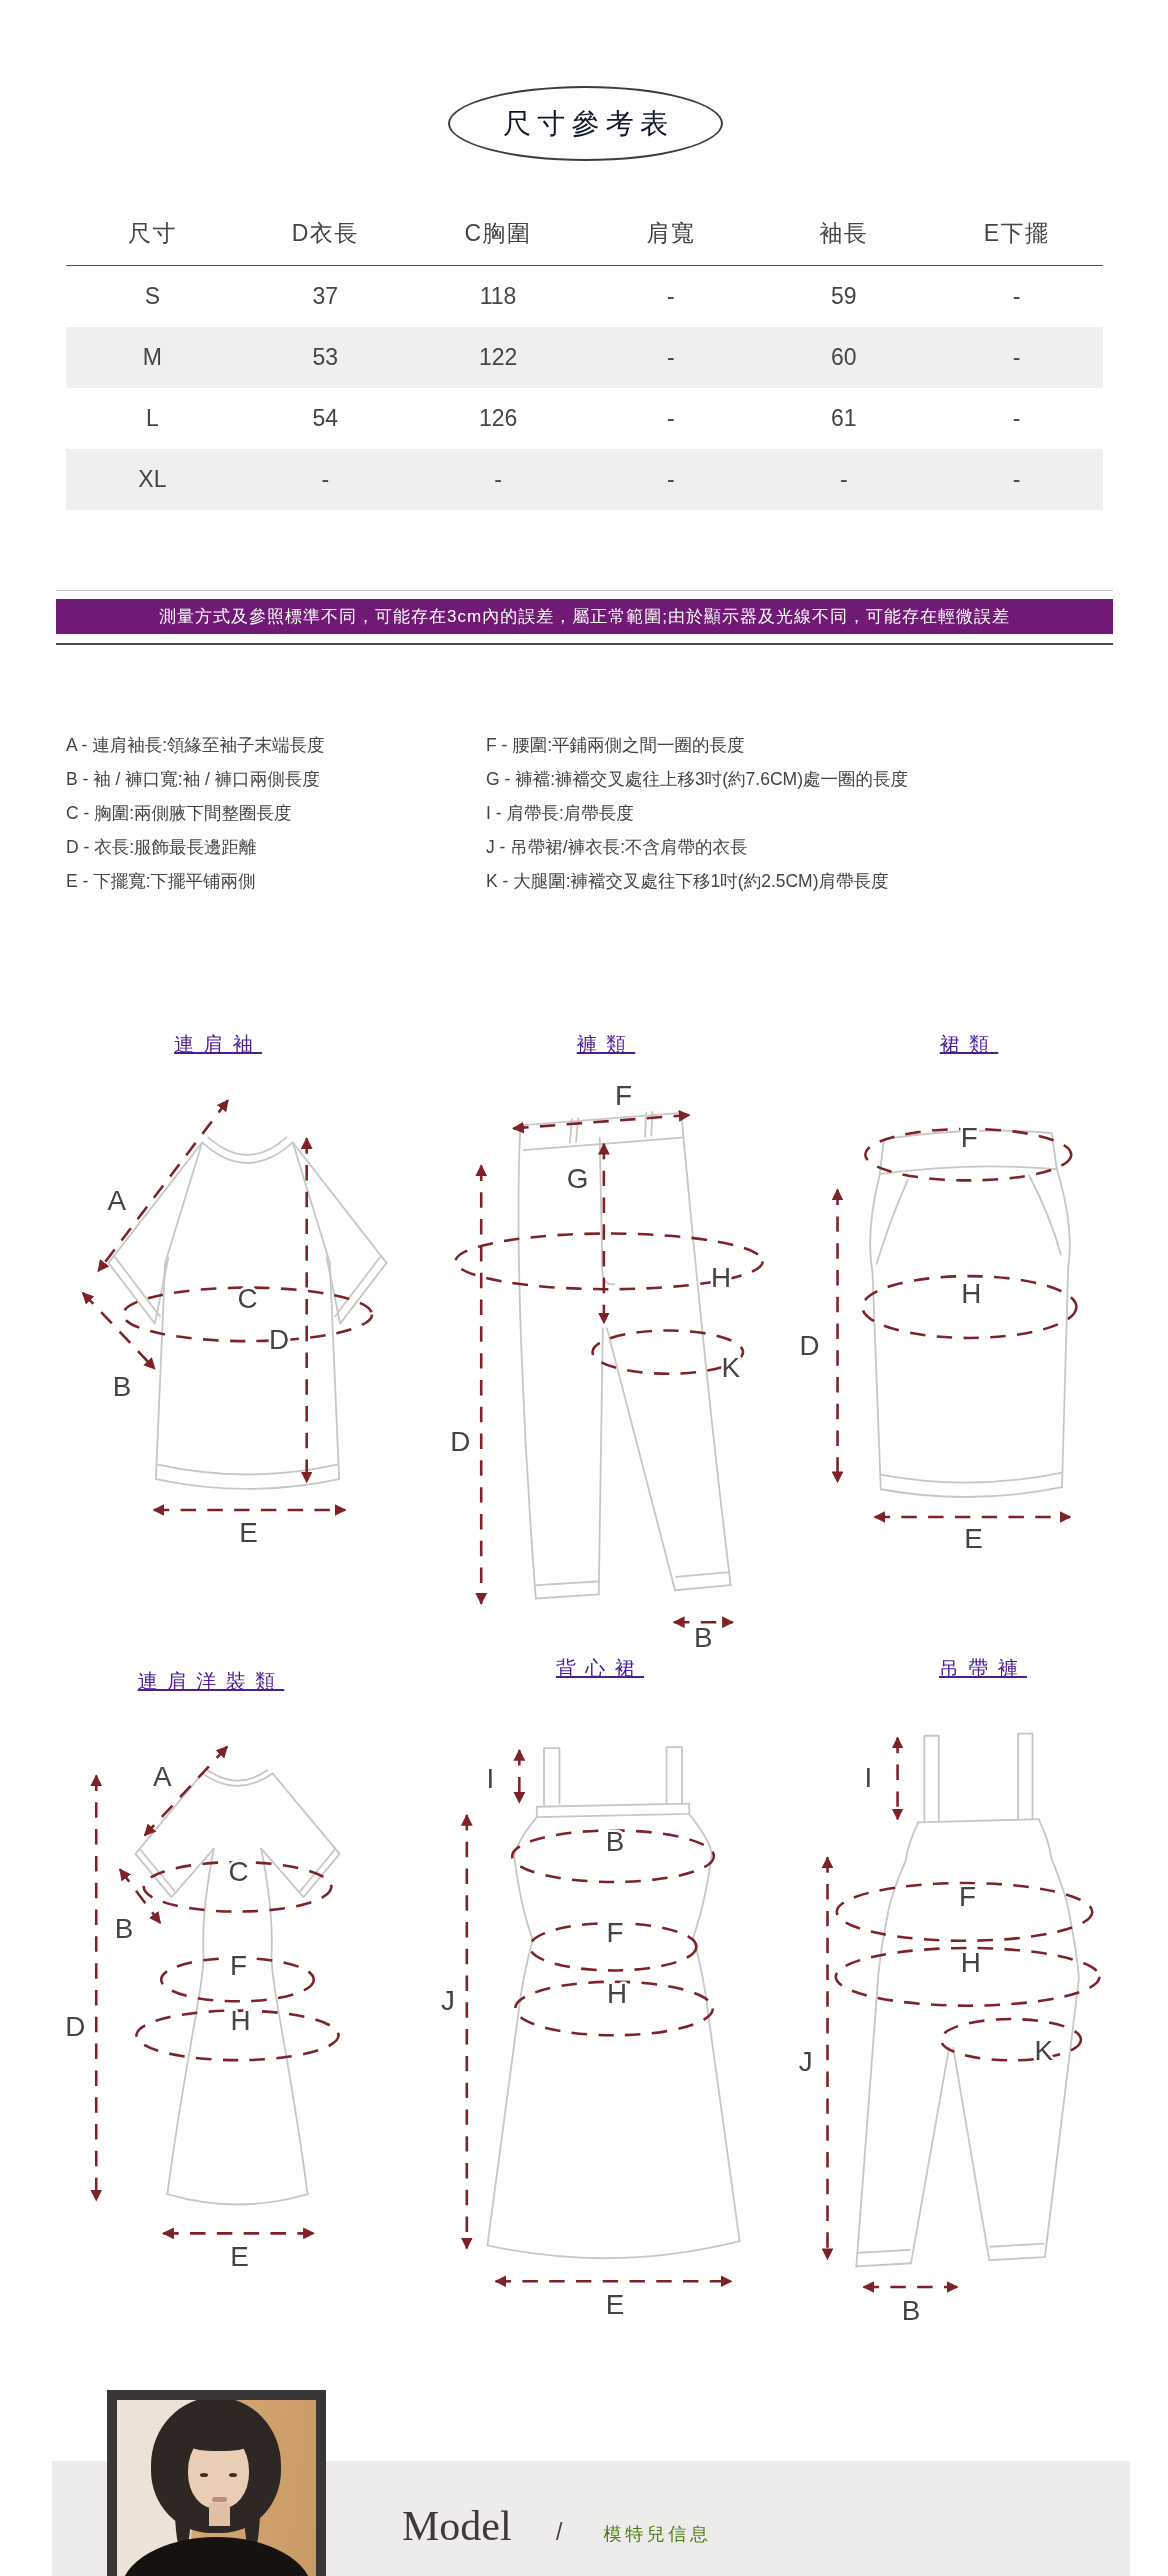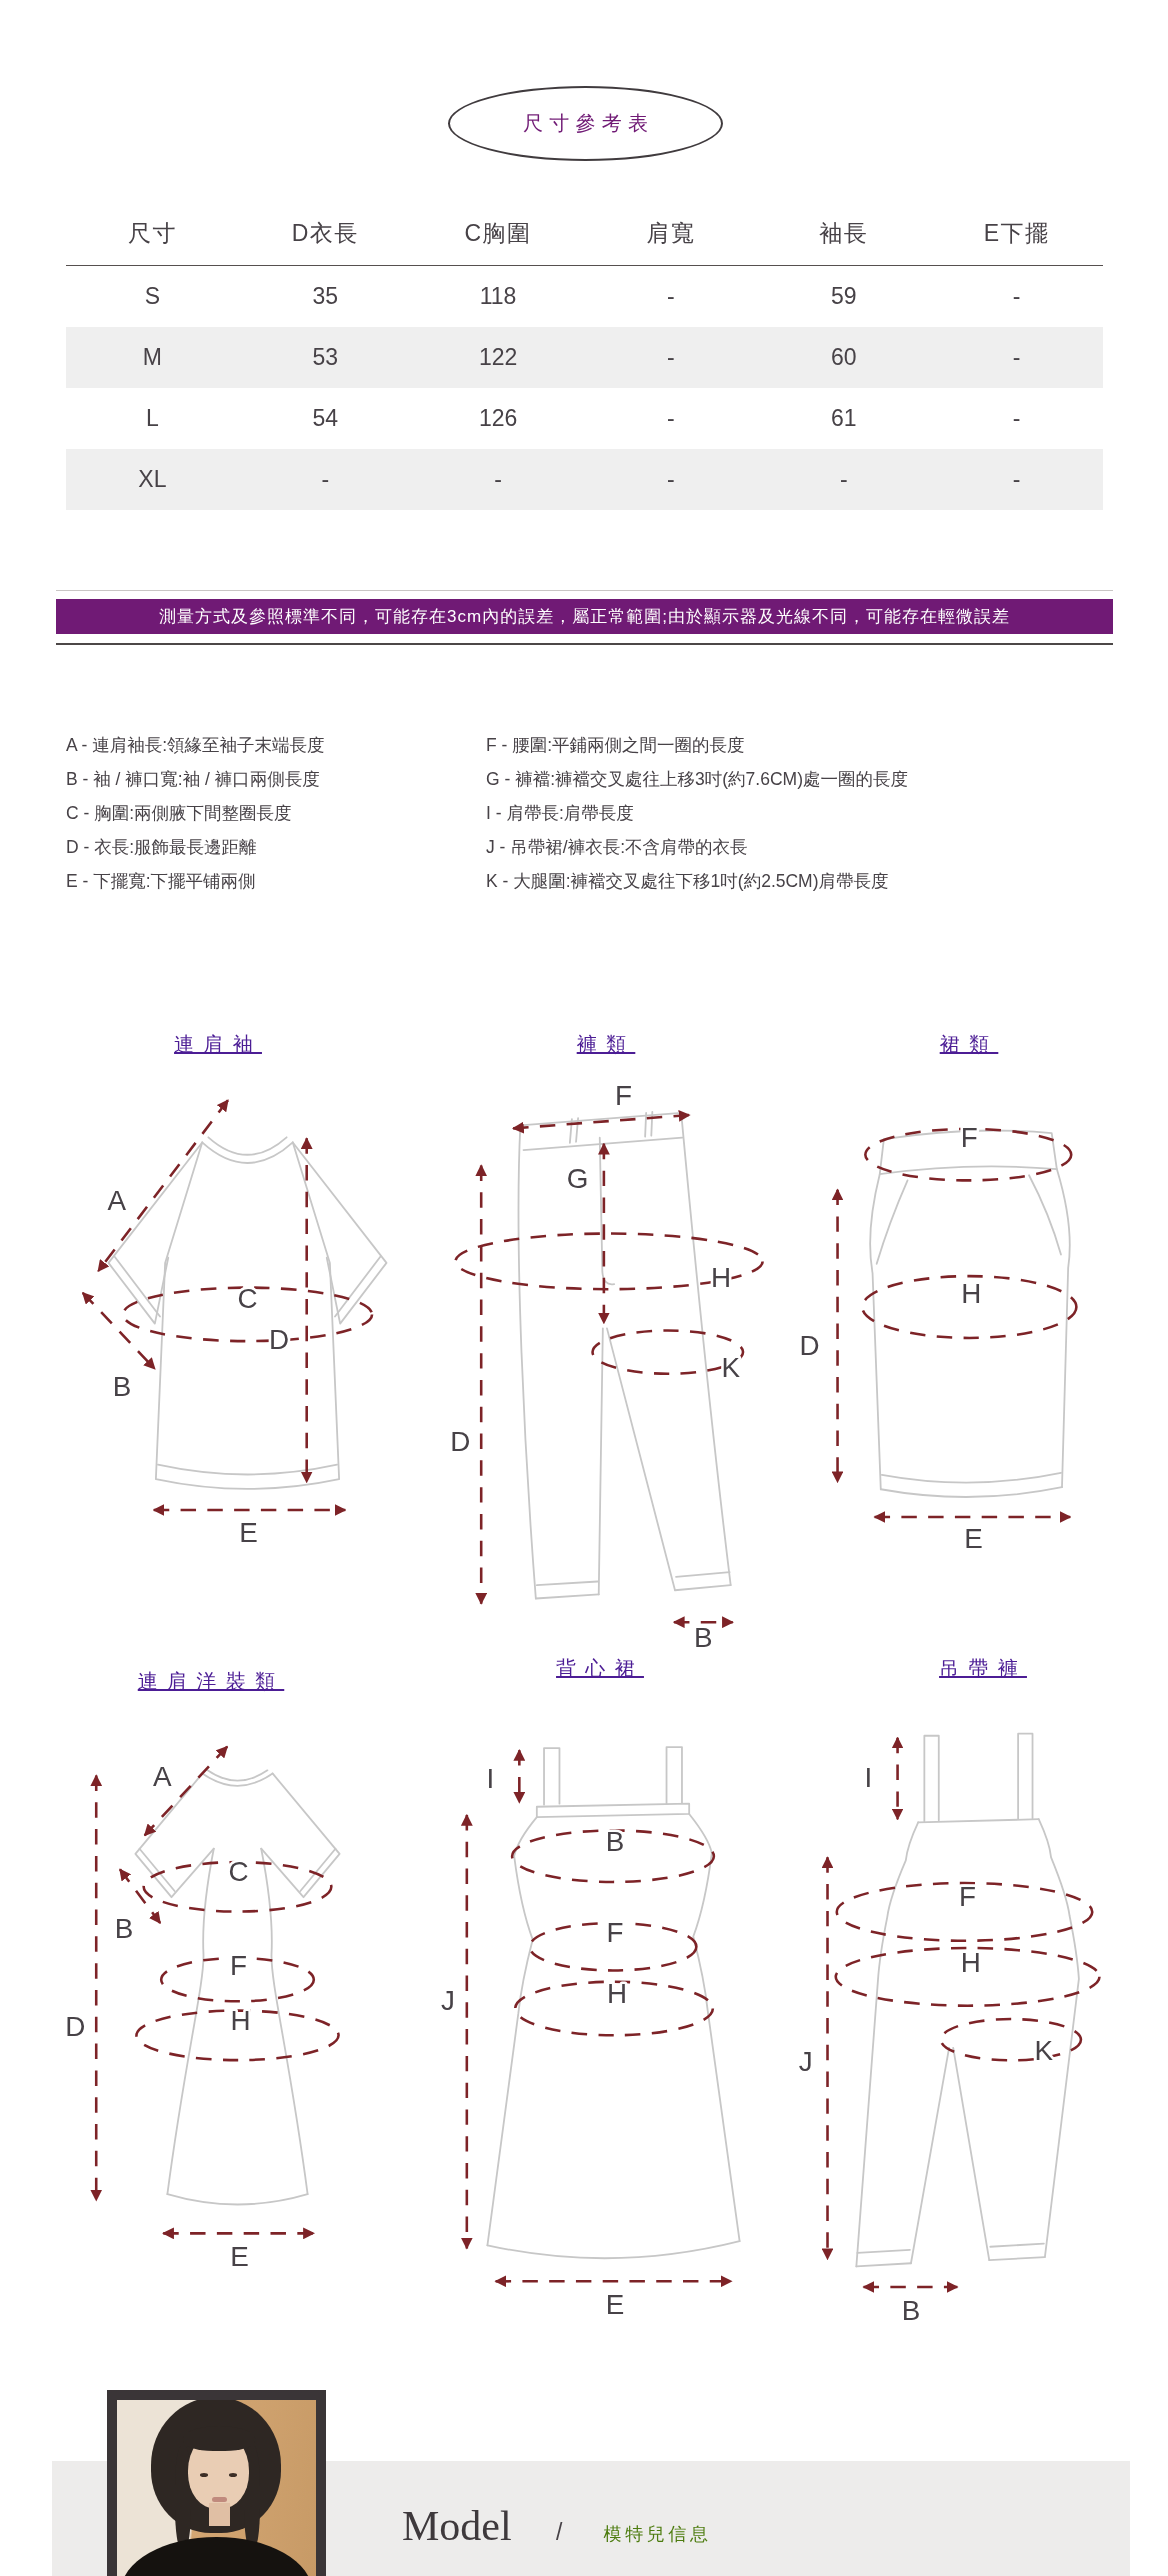--- a/index.html
+++ b/index.html
@@ -2,22 +2,22 @@
 <html style="font-size:8.2px"><head>
 <meta charset="utf-8">
 <style>
   html,body{margin:0;padding:0;background:#ffffff;}
   .page{position:relative;width:1168px;height:2775px;background:#ffffff;overflow:hidden;
         font-family:"Liberation Sans","DejaVu Sans",sans-serif;color:#474247;}
   .abs{position:absolute;}
 
   
   .oval{left:448px;top:86px;width:271px;height:71px;border:2.6px solid #403b3e;border-radius:50%;
-        display:flex;align-items:center;justify-content:center;font-size:20px;letter-spacing:6.2px;
-        color:#701a75;font-weight:500;text-indent:6.2px;}
+        display:flex;align-items:center;justify-content:center;font-size:28px;letter-spacing:6.2px;
+        color:#0f172a;font-weight:500;text-indent:6.2px;}
 
   
   .size-table{left:66px;top:202px;width:1037px;}
   .t-head{display:grid;grid-template-columns:repeat(6,1fr);height:63px;align-items:center;
           border-bottom:1.5px solid #56504f;font-size:23px;letter-spacing:1.5px;}
   .t-row{display:grid;grid-template-columns:repeat(6,1fr);height:61px;align-items:center;font-size:23px;}
   .t-row.striped{background:#efefef;}
   .cell{text-align:center;}
 
   
@@ -72,21 +72,21 @@
     <div class="t-head">
       <div class="cell">尺寸</div>
       <div class="cell">D衣長</div>
       <div class="cell">C胸圍</div>
       <div class="cell">肩寬</div>
       <div class="cell">袖長</div>
       <div class="cell">E下擺</div>
     </div>
     <div class="t-row">
       <div class="cell">S</div>
-      <div class="cell">35</div>
+      <div class="cell">37</div>
       <div class="cell">118</div>
       <div class="cell">-</div>
       <div class="cell">59</div>
       <div class="cell">-</div>
     </div>
     <div class="t-row striped">
       <div class="cell">M</div>
       <div class="cell">53</div>
       <div class="cell">122</div>
       <div class="cell">-</div>

